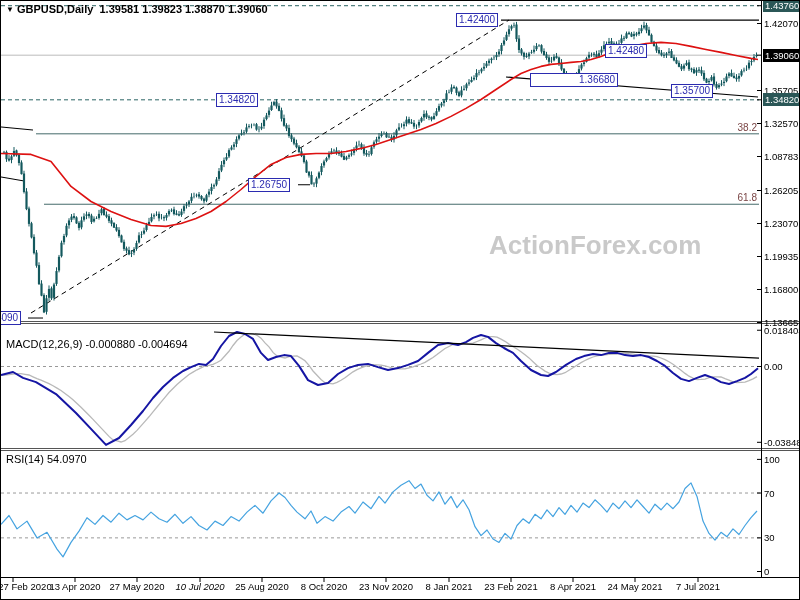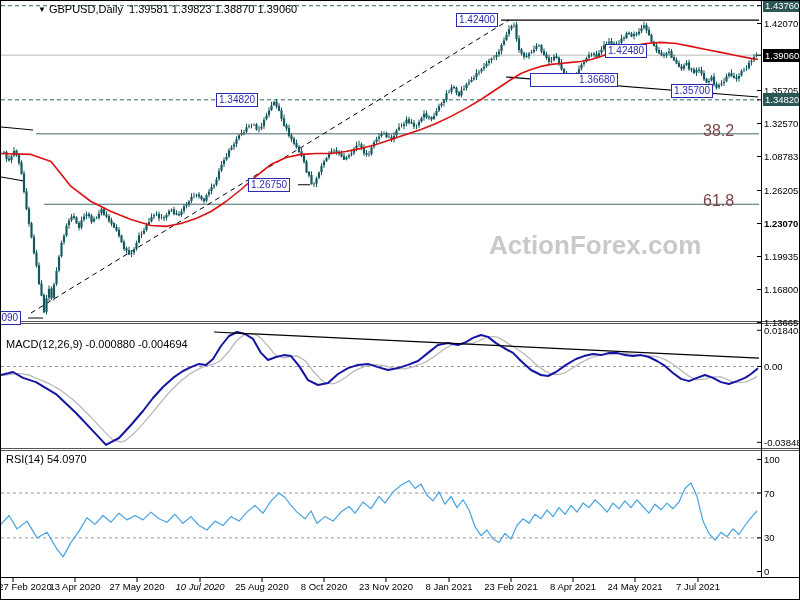--- a/index.html
+++ b/index.html
@@ -1,34 +1,34 @@
 <!DOCTYPE html>
 <html><head>
 <meta charset="utf-8">
 <style>
   html,body{margin:0;padding:0;background:#fff;}
   #app{position:relative;width:800px;height:600px;background:#fff;overflow:hidden;
        font-family:"Liberation Sans",sans-serif;box-sizing:border-box;border:1px solid #000;}
   #chart-svg{position:absolute;left:0;top:0;z-index:1;}
   .watermark{position:absolute;left:488px;top:229px;z-index:0;font-size:26px;font-weight:bold;
              color:#c9c9c9;letter-spacing:0px;}
-  .title{position:absolute;left:5px;top:2px;z-index:2;font-size:11px;font-weight:400;color:#000;white-space:nowrap;margin-left:32px;}
+  .title{position:absolute;left:5px;top:2px;z-index:2;font-size:11px;font-weight:700;color:#000;white-space:nowrap;}
   .title .mk{font-size:8px;vertical-align:1px;margin-right:3px;}
   .panel-label{position:absolute;z-index:2;font-size:11px;color:#000;white-space:nowrap;}
   #macd-label{left:5px;top:337px;}
   #rsi-label{left:5px;top:452px;}
   .ytick{position:absolute;left:763px;width:36px;z-index:2;font-size:9.5px;color:#000;
          line-height:13px;height:13px;white-space:nowrap;}
   .ytick.lv{background:#2b5757;color:#fff;left:762px;padding-left:2px;width:37px;}
   .ytick.cur{background:#000;color:#fff;left:762px;padding-left:2px;width:37px;}
   .xdate{position:absolute;z-index:2;font-size:9.5px;color:#000;width:56px;text-align:center;
          top:580px;white-space:nowrap;}
   .callout{position:absolute;z-index:2;font-size:10px;line-height:12px;color:#2b2bb0;
            border:1px solid #2b2bb0;background:#fff;padding:0 2px;white-space:nowrap;}
-  .fiblabel{position:absolute;z-index:2;font-size:16px;color:#7a4545;width:54px;}
+  .fiblabel{position:absolute;z-index:2;font-size:10px;color:#7a4545;width:54px;text-align:right;}
   .panel-hit{position:absolute;left:0;width:760px;z-index:3;background:transparent;}
 </style>
 </head>
 <body>
 
 <div id="app">
   <div class="watermark">ActionForex.com</div>
   <svg id="chart-svg" width="800" height="600">
       <line x1="0" y1="4.710526315789423" x2="758" y2="4.710526315789423" stroke="#2a6363" stroke-width="1" stroke-dasharray="4 3"></line>
       <line x1="0" y1="98.81578947368408" x2="758" y2="98.81578947368408" stroke="#2a6363" stroke-width="1" stroke-dasharray="4 3"></line>
@@ -710,21 +710,21 @@
     <span>54.0970</span>
   </div>
 <div class="ytick lv" style="left: 762px; top: -1.78947px;">1.43760</div>
     <div class="ytick" style="left: 763px; top: 16px;">1.42070</div>
     <div class="ytick cur" style="left: 762px; top: 47.6842px;">1.39060</div>
     <div class="ytick" style="left: 763px; top: 83px;">1.35705</div>
     <div class="ytick lv" style="left: 762px; top: 92.3158px;">1.34820</div>
     <div class="ytick" style="left: 763px; top: 116px;">1.32570</div>
     <div class="ytick" style="left: 763px; top: 149px;">1.08783</div>
     <div class="ytick" style="left: 763px; top: 183px;">1.26205</div>
-    <div class="ytick" style="left: 763px; top: 216px; font-weight: bold;">1.23070</div>
+    <div class="ytick" style="left: 763px; top: 216px;">1.23070</div>
     <div class="ytick" style="left: 763px; top: 249px;">1.19935</div>
     <div class="ytick" style="left: 763px; top: 282px;">1.16800</div>
     <div class="ytick" style="left: 763px; top: 315px;">1.13665</div>
     <div class="ytick" style="left: 763px; top: 322.746px;">0.018403</div>
     <div class="ytick" style="left: 763px; top: 359px;">0.00</div>
     <div class="ytick" style="left: 763px; top: 434.812px;">-0.038483</div>
     <div class="ytick" style="left: 763px; top: 451.9px;">100</div>
     <div class="ytick" style="left: 763px; top: 485.53px;">70</div>
     <div class="ytick" style="left: 763px; top: 530.37px;">30</div>
     <div class="ytick" style="left: 763px; top: 564px;">0</div>

